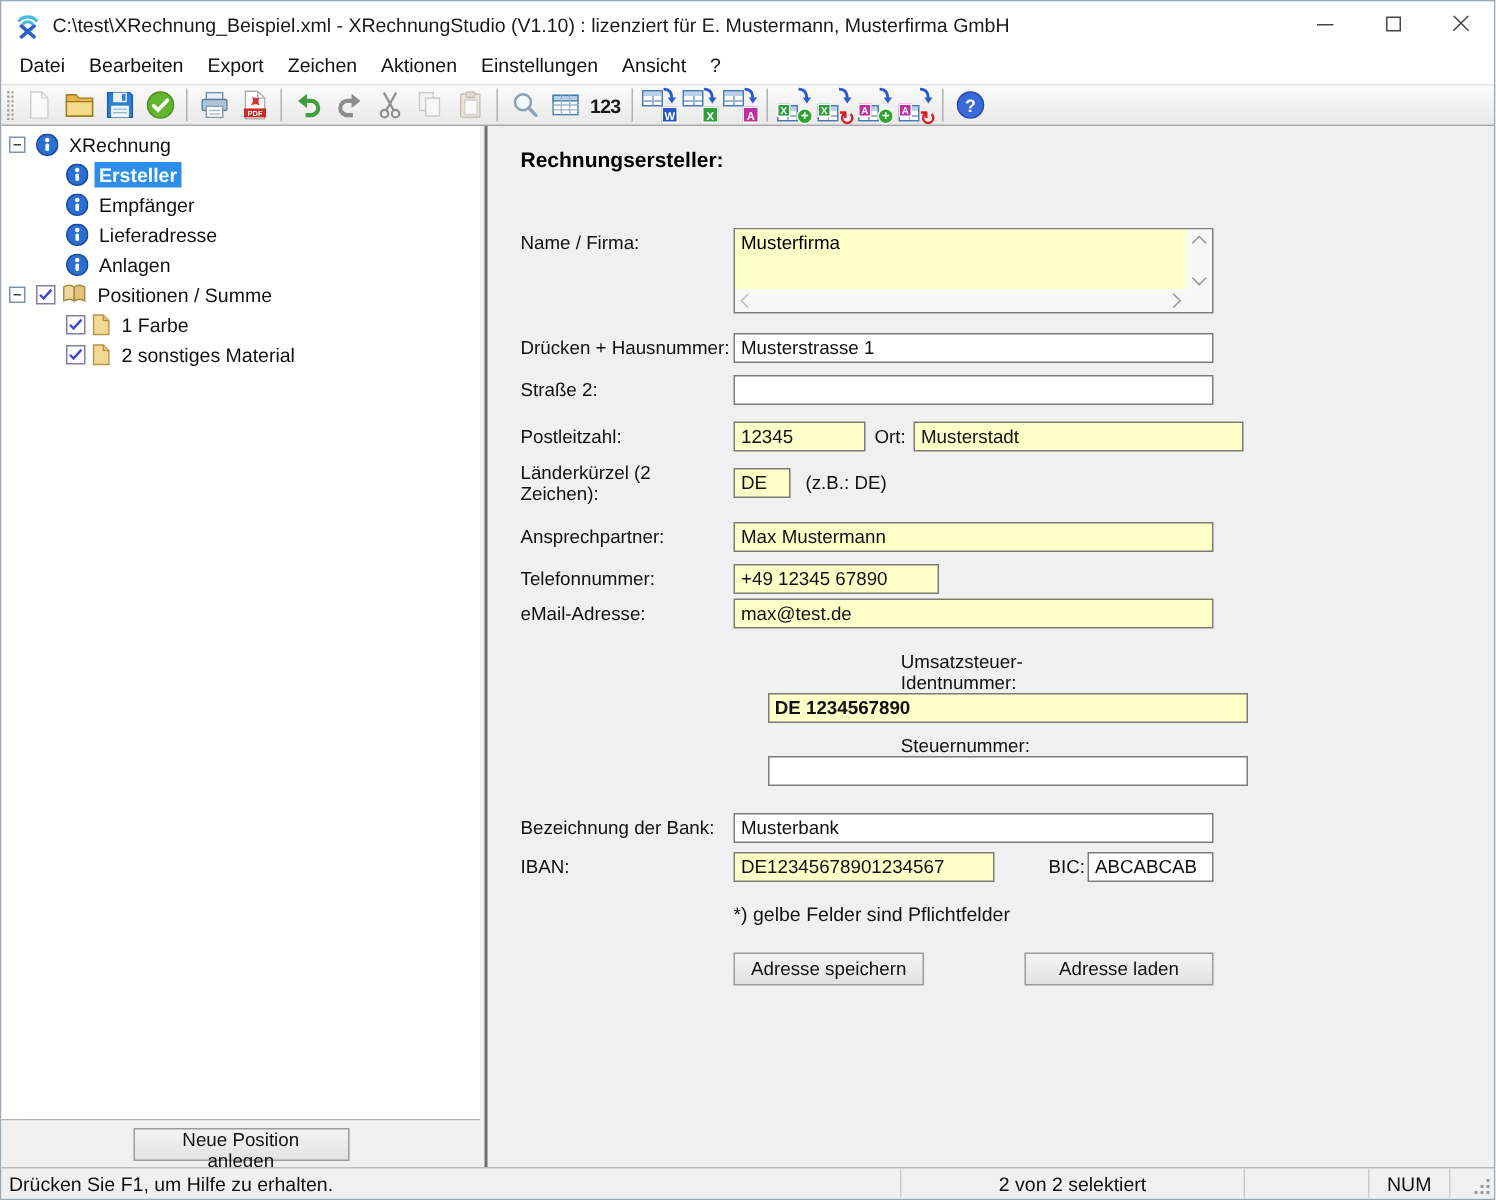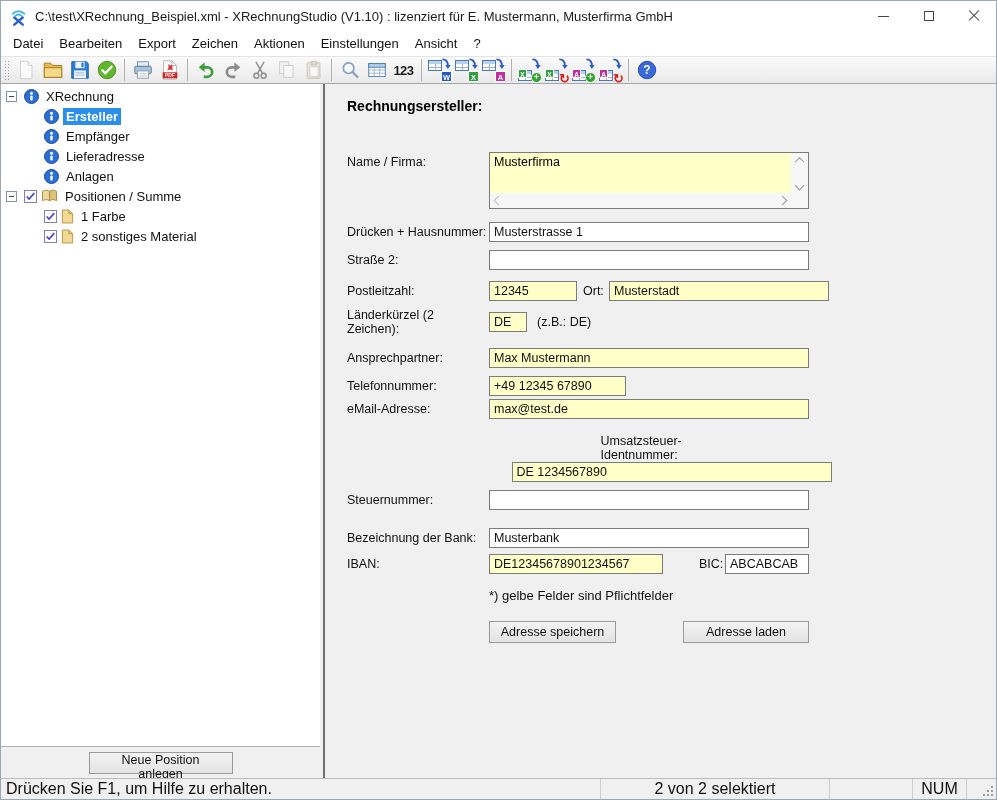--- a/index.html
+++ b/index.html
@@ -84,21 +84,21 @@
   .chev.up    { transform: rotate(45deg) translate(1px,1px); }
   .chev.down  { transform: rotate(225deg); }
   .chev.left  { transform: rotate(-45deg); border-color: #c2c2c2; }
   .chev.right { transform: rotate(135deg); }
 
   .note { font-size: 13px; color: #111; margin-left: 142px; }
   .btnrow { margin-left: 142px; width: 320px; display: flex; justify-content: space-between; }
   .pbtn.addr1 { width: 127px; } .pbtn.addr2 { width: 126px; }
 
   
-  .statusbar { height: 21px; background: #f0f0f0; border-top: 1px solid #bcbcbc; display: flex; align-items: center; font-size: 16px; color: #111; flex: 0 0 auto; }
+  .statusbar { height: 21px; background: #f0f0f0; border-top: 1px solid #bcbcbc; display: flex; align-items: center; font-size: 13px; color: #111; flex: 0 0 auto; }
   .sb-msg { flex: 1; padding-left: 5px; }
   .sb-cell { border-left: 1px solid #cdcdcd; height: 100%; display: flex; align-items: center; justify-content: center; }
   .sb-sel { width: 229px; } .sb-empty1 { width: 83px; } .sb-num { width: 54px; } .sb-end { width: 30px; position: relative; }
   .grip { position: absolute; right: 2px; bottom: 2px; }
 </style>
 </head>
 <body>
 
 <div class="window">
 
@@ -519,24 +519,24 @@
           <input class="fi yellow" style="width: 137px;" value="+49 12345 67890">
         </div>
 
         <div class="fr" style="margin-top:3px;">
           <span class="flabel">eMail-Adresse:</span>
           <input class="fi yellow" style="width: 320px;" value="max@test.de">
         </div>
 
         <div class="fr" style="margin-top:15px;flex-direction:column;">
           <span class="flabel">Umsatzsteuer-Identnummer:</span>
-          <input class="fi yellow" style="width: 320px;" value="DE 1234567890">
-        </div>
-
-        <div class="fr" style="margin-top:8px;">
+          <input class="fi yellow" style="width: 320px; font-weight: bold;" value="DE 1234567890">
+        </div>
+
+        <div class="fr" style="margin-top:8px;flex-direction:column;">
           <span class="flabel">Steuernummer:</span>
           <input class="fi" style="width: 320px;" value="">
         </div>
 
         <div class="fr" style="margin-top:18px;">
           <span class="flabel">Bezeichnung der Bank:</span>
           <input class="fi" style="width: 320px;" value="Musterbank">
         </div>
 
         <div class="fr" style="margin-top:6px;">

